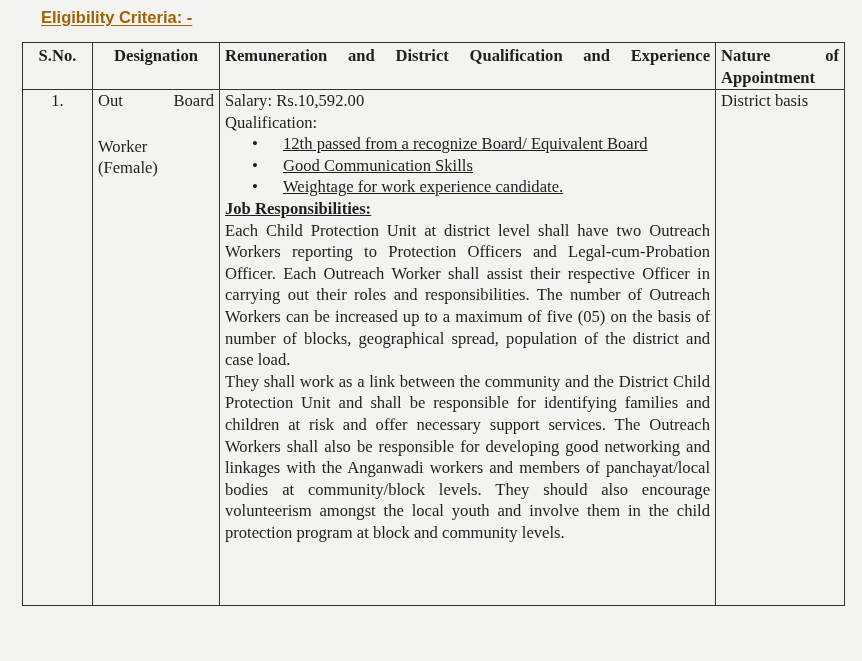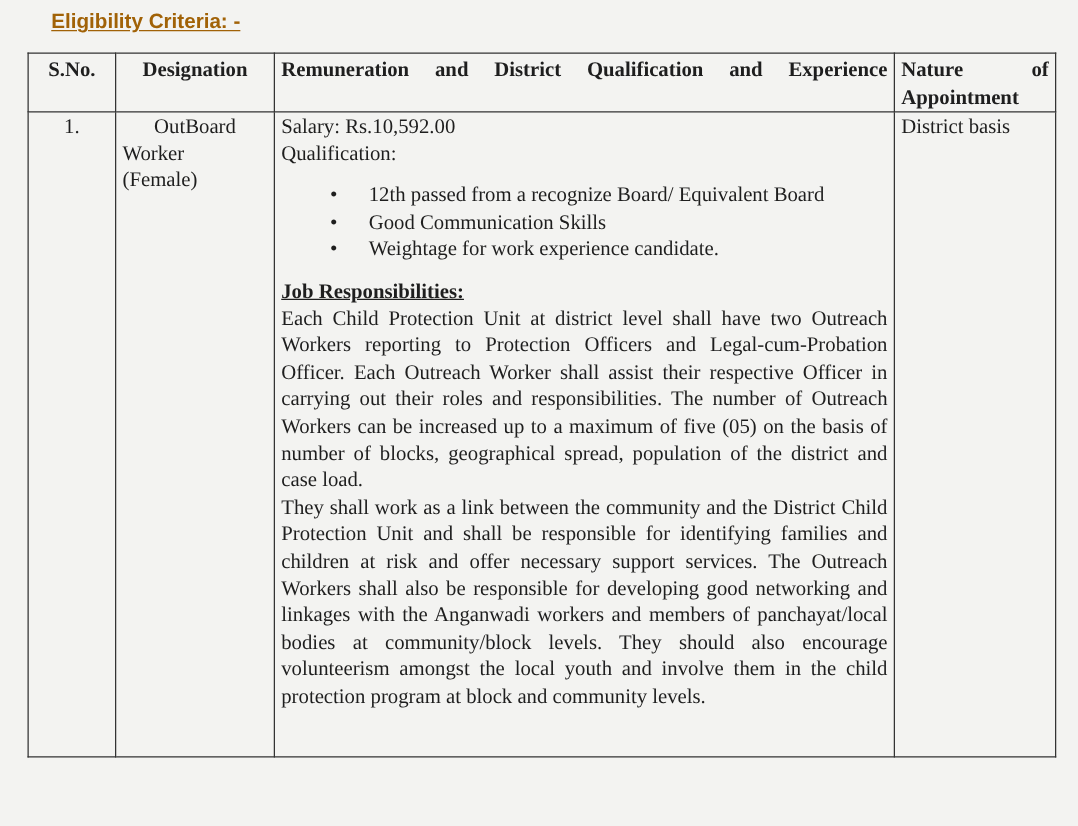--- a/index.html
+++ b/index.html
@@ -32,22 +32,22 @@
   col.c2 { width: 127px; }
   col.c3 { width: 496px; }
   col.c4 { width: 129px; }
   th {
     font-weight: bold; text-align: center;
     height: 44px; padding-top: 2px !important;
   }
   th.sno { text-align: center; }
   .just { text-align: justify; text-align-last: justify; }
   td.sno { text-align: center; }
-  .desig-line1 { display: flex; justify-content: center; }
-  ul.quals { margin: 12px; padding-left: 58px; list-style: none; }
+  .desig-line1 { display: flex; justify-content: space-between; }
+  ul.quals { margin: 0; padding-left: 58px; list-style: none; text-decoration: underline; }
   ul.quals li { position: relative; }
   ul.quals li::before {
     content: "\2022"; position: absolute; left: -31px; top: 0;
     font-size: 17px;
   }
   .resp-title { font-weight: bold; text-decoration: underline; }
   .para { text-align: justify; }
 </style>
 </head>
 <body>
@@ -70,21 +70,21 @@
     </tr>
   </thead>
   <tbody>
     <tr>
       <td class="sno">1.</td>
       <td>
         <div class="desig-line1">
           <span>Out</span>
           <span>Board</span>
         </div>
-        <div style="width:80px;">Worker (Female)</div>
+        <div style="width:80px;margin-top:24px;">Worker (Female)</div>
       </td>
       <td>
         <div>Salary: Rs.10,592.00</div>
         <div>Qualification:</div>
         <ul class="quals">
           <li>12th passed from a recognize Board/ Equivalent Board</li>
           <li>Good Communication Skills</li>
           <li>Weightage for work experience candidate.</li>
         </ul>
         <div class="resp-title">Job Responsibilities:</div>

